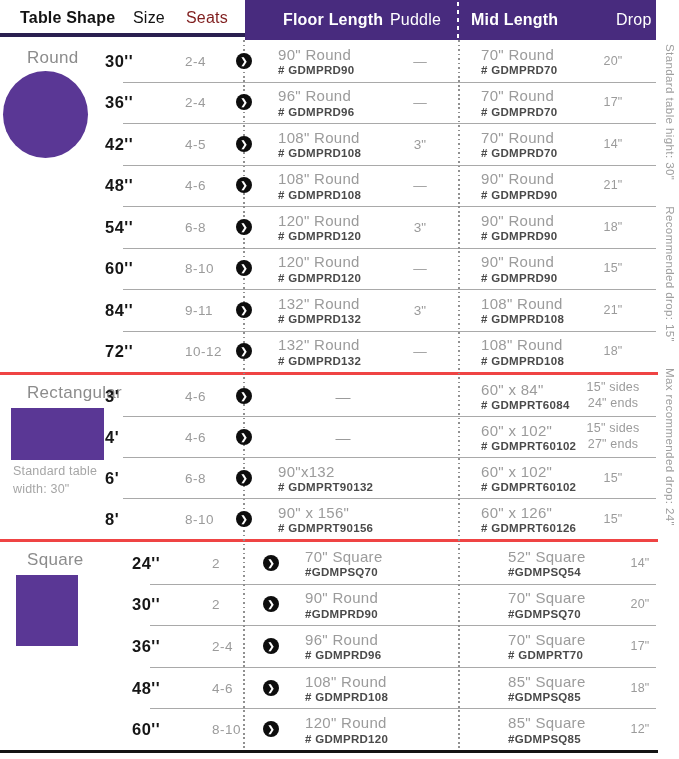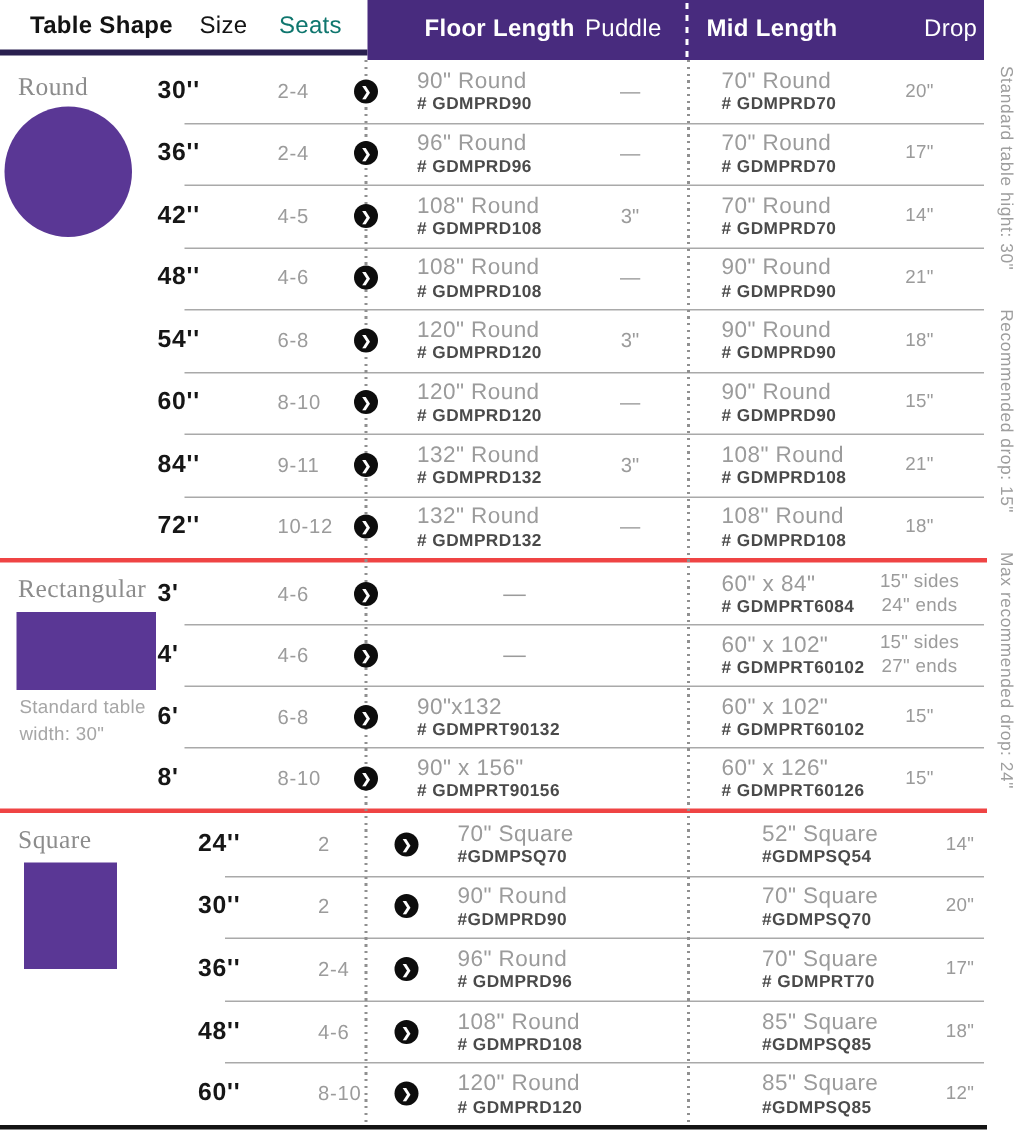--- a/index.html
+++ b/index.html
@@ -5,21 +5,21 @@
   * { margin:0; padding:0; box-sizing:border-box; }
   html,body { background:#fff; }
   body { font-family:"Liberation Sans", sans-serif; }
   .page { position:relative; width:679px; height:759px; background:#fff; overflow:hidden; }
 
   
   .thead { position:absolute; top:0; left:0; width:679px; height:40px; }
   .h-left { position:absolute; top:9px; font-size:16px; color:#131313; letter-spacing:.2px; }
   .h-shape { left:20px; font-weight:bold; }
   .h-size  { left:133px; font-weight:normal; }
-  .h-seats { left:186px; color:#0f766e; font-weight:normal; }
+  .h-seats { left:186px; color:#7f1d1d; font-weight:normal; }
   .head-underline { position:absolute; left:0; top:33px; width:245px; height:3.5px; background:#2a2050; }
   .band { position:absolute; left:245px; top:0; width:411px; height:40px; background:var(--header-purple,#482b7e); }
   .band span { position:absolute; top:50%; transform:translateY(-50%); color:#fff; font-size:16px; letter-spacing:.2px; white-space:nowrap; }
   .h-floor { left:38px;  font-weight:bold;text-align:center; }
   .h-puddle{ left:145px; }
   .band-divider { position:absolute; left:212px; top:2px; bottom:2px; width:2px;
                   background:repeating-linear-gradient(to bottom,#fff 0 4px,transparent 4px 8px); }
   .h-mid  { left:226px; font-weight:bold; }
   .h-drop { left:371px; }
 
@@ -28,21 +28,21 @@
   .dl { position:absolute; top:0; bottom:0; width:1.5px; z-index:1;
         background:repeating-linear-gradient(to bottom,#909090 0 1.5px,transparent 1.5px 4.5px); }
   .dl-1 { left:243px; } .dl-2 { left:458px; }
 
   .sec { position:relative; width:100%; }
   .sec + .sec { border-top:3px solid #ef4444; }
   .sec-circle .row { height:41.5px; }
   .sec-rect   .row { height:41px;   }
   .sec-square .row { height:41.6px;margin-left:27px; }
 
-  .shape-label { position:absolute; left:12px; top:8px; font-size:17px; color:#8c8c8c; letter-spacing:.3px;font-family:Liberation Serif, serif; }
+  .shape-label { position:absolute; left:27px; top:8px; font-size:17px; color:#8c8c8c; letter-spacing:.3px; }
   .shape-graphic { position:absolute; background:var(--shape-purple,#5a3795); }
   .sec-circle .shape-graphic { left:3px;  top:31px; width:85px; height:87px; border-radius:50%; }
   .sec-rect   .shape-graphic { left:11px; top:33px; width:93px; height:52px; }
   .sec-square .shape-graphic { left:16px; top:33px; width:62px; height:71px; }
   .shape-caption { position:absolute; left:13px; top:88px; font-size:12.5px; color:#a6a6a6; line-height:1.4; letter-spacing:.2px; }
 
   .rows { position:relative; }
   .row { position:relative; }
   .row + .row::before { content:""; position:absolute; left:123px; right:2px; top:0; height:1px; background:#a9a9a9; }
 

